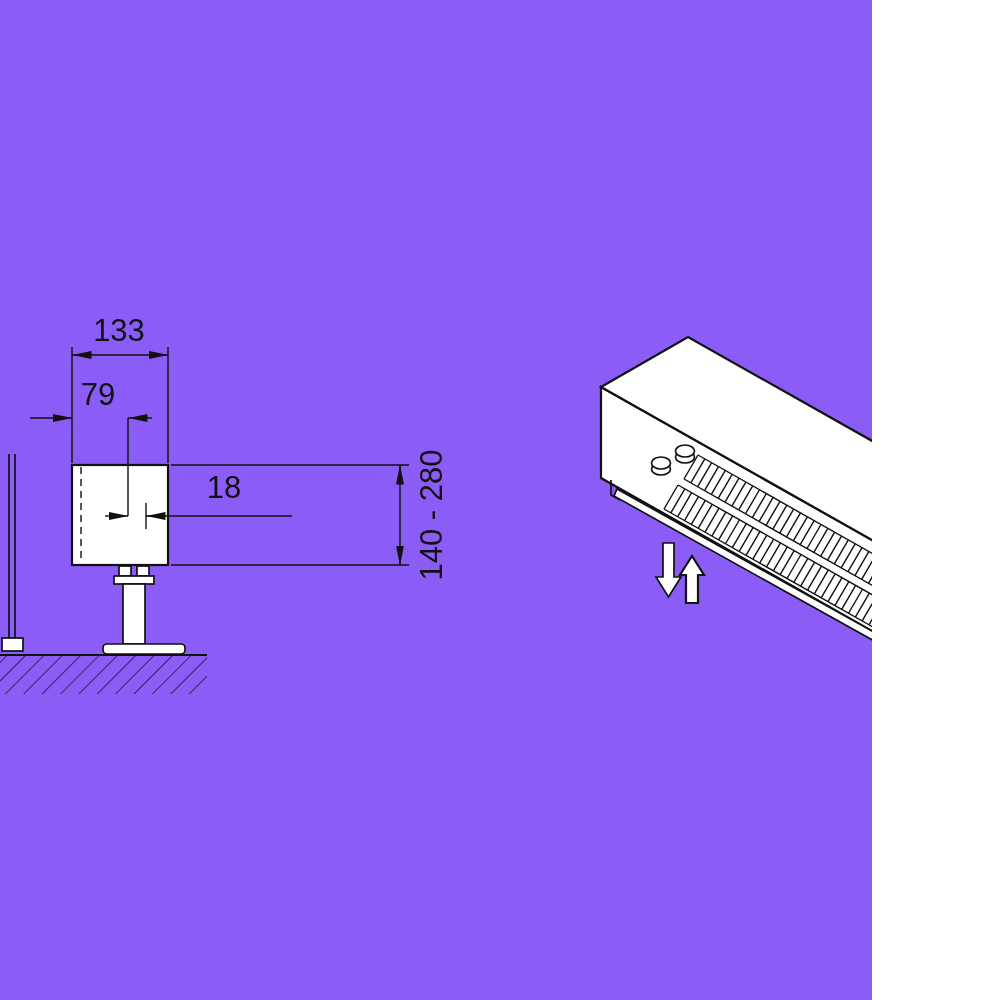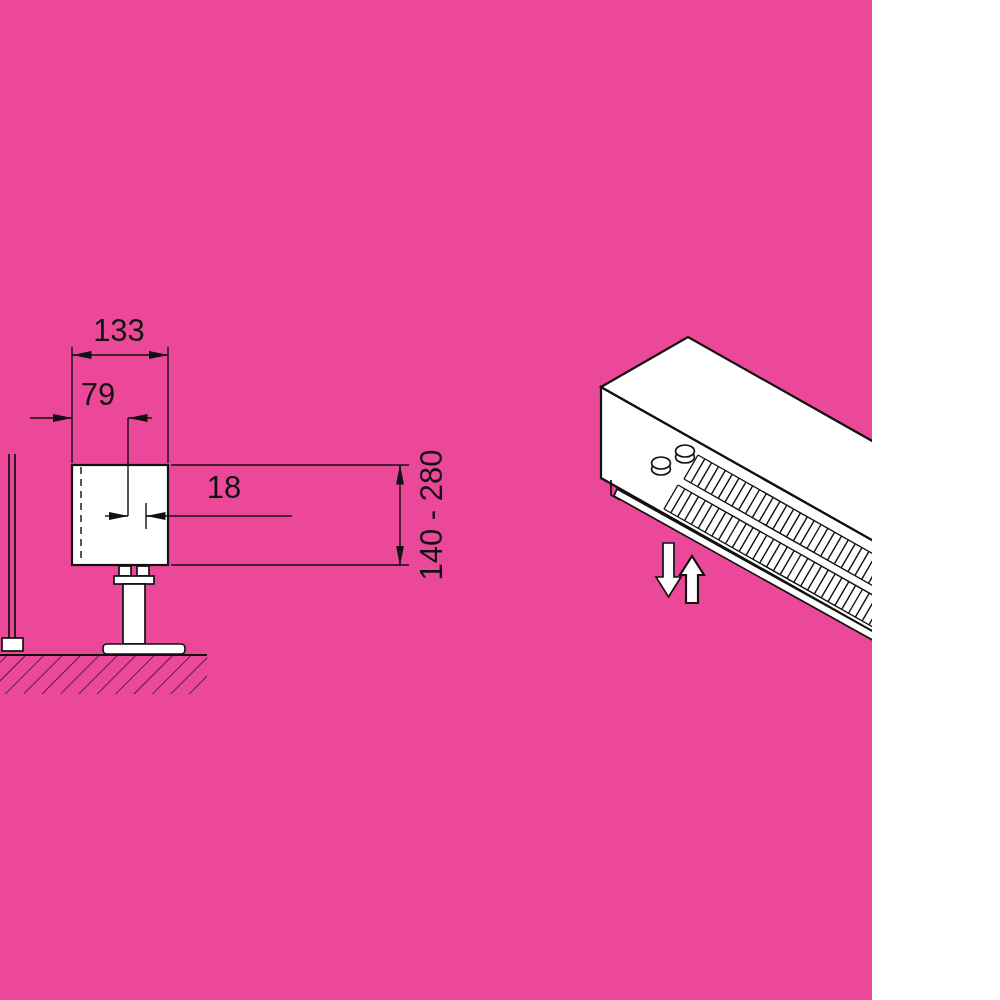--- a/index.html
+++ b/index.html
@@ -1,16 +1,16 @@
 <!DOCTYPE html>
 <html><head>
 <meta charset="utf-8">
 <style>
   html,body{margin:0;padding:0;background:#fff;}
-  .page{position:relative;width:872px;height:1000px;background:#ec4899;overflow:hidden;
+  .page{position:relative;width:872px;height:1000px;background:#8b5cf6;overflow:hidden;
         font-family:"Liberation Sans",sans-serif;}
   svg{position:absolute;left:0;top:0;}
   svg text{font-family:"Liberation Sans",sans-serif;font-size:31px;fill:#111;stroke:none;}
   .s13{stroke:#111;stroke-width:1.4;fill:none;}
   .s15{stroke:#111;stroke-width:1.7;}
   .s22{stroke:#111;stroke-width:2.2;}
   .fw{fill:#ffffff;stroke:#111;stroke-width:2.2;}
 </style>
 </head>
 <body>

